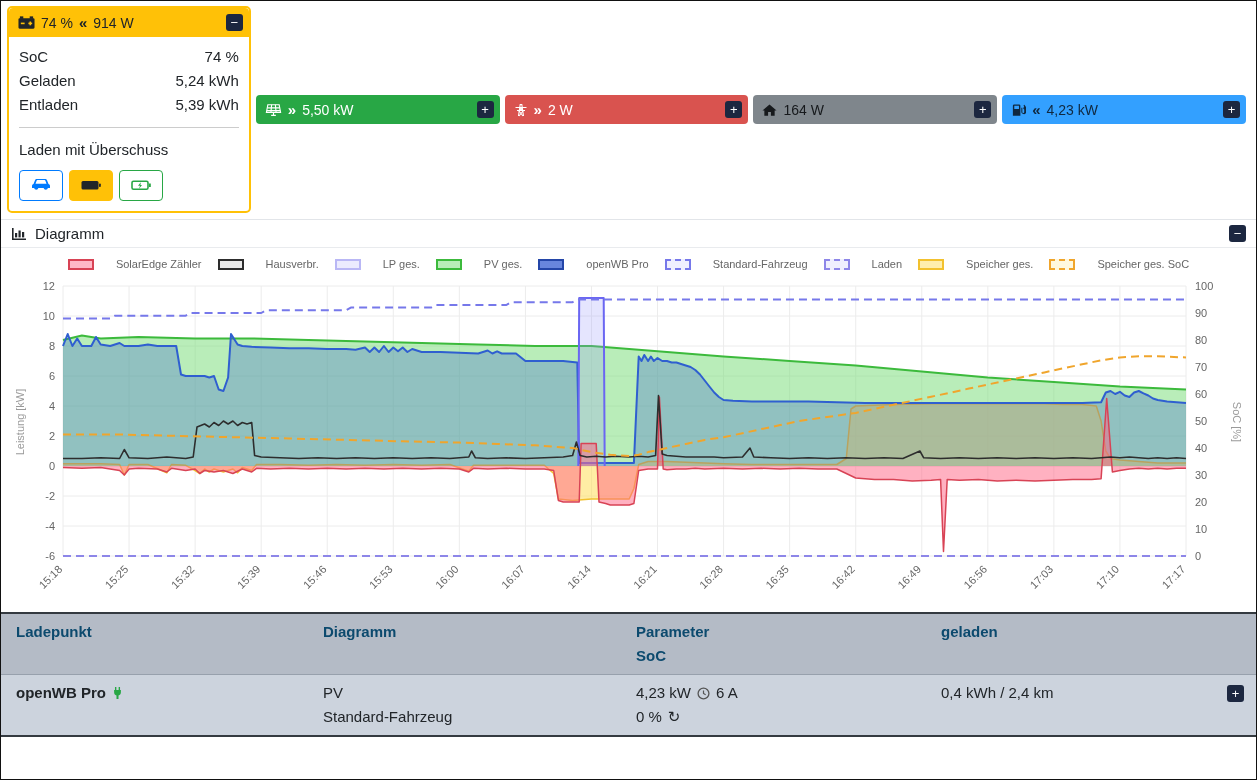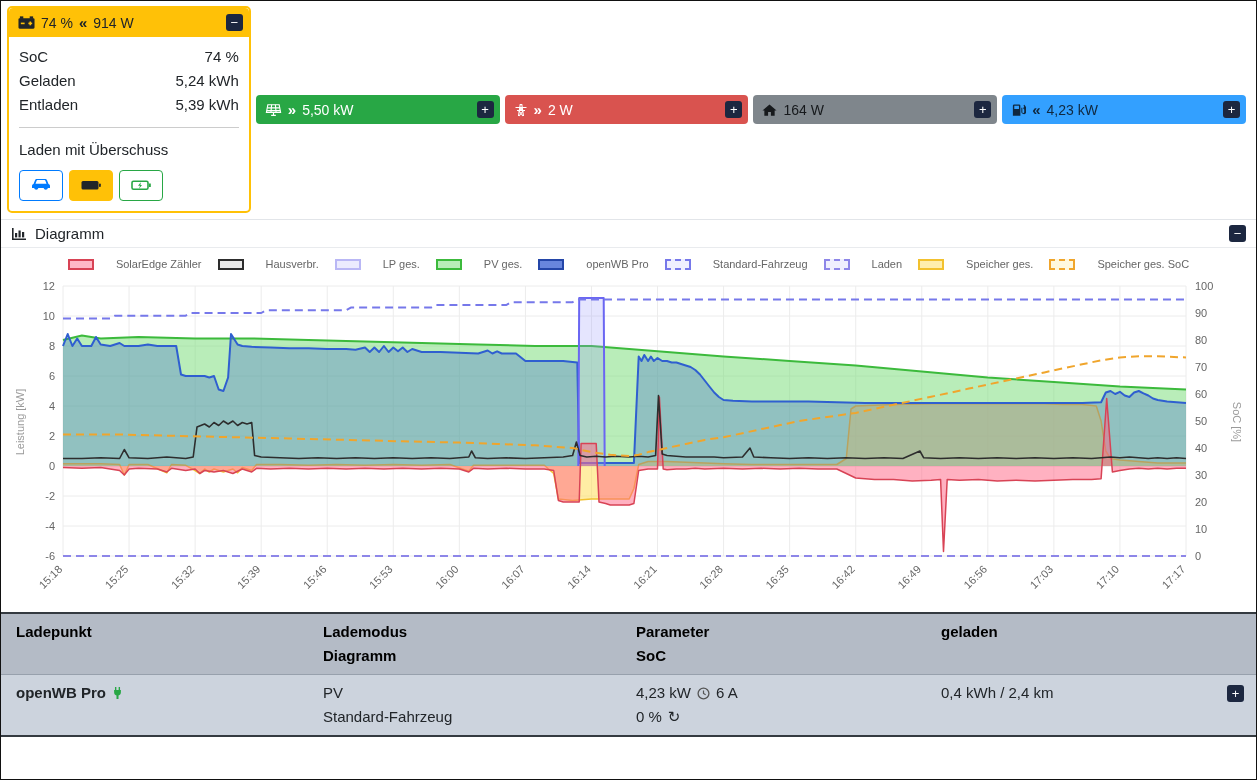--- a/index.html
+++ b/index.html
@@ -38,21 +38,21 @@
   .chart-wrap{position:relative;background:#fff;}
   .legend{display:flex;justify-content:center;gap:16px;padding:10px 0 2px 0;font-size:11px;color:#666;flex-wrap:nowrap;}
   .legend-item{display:flex;align-items:center;gap:22px;cursor:pointer;white-space:nowrap;}
   .legend-box{width:26px;height:11px;box-sizing:border-box;display:inline-block;}
   .axis-l{position:absolute;left:-36px;top:168px;width:110px;text-align:center;transform:rotate(-90deg);font-size:11px;color:#9a9a9a;}
   .axis-r{position:absolute;right:-36px;top:168px;width:110px;text-align:center;transform:rotate(90deg);font-size:11px;color:#9a9a9a;}
 
   
   .tbl{font-size:15px;color:#212529;}
   .tgrid{display:grid;grid-template-columns:307px 313px 305px 1fr;padding:6px 12px 6px 15px;box-sizing:border-box;}
-  .tbl-head{background:#b4bbc6;border-top:2px solid #343a40;color:#000000;font-weight:bold;}
+  .tbl-head{background:#b4bbc6;border-top:2px solid #343a40;color:#0c4a6e;font-weight:bold;}
   .tbl-head .l{line-height:24px;}
   .tbl-row{background:#ccd3dd;border-top:1px solid #97a0ac;border-bottom:2px solid #343a40;position:relative;}
   .tbl-row .l{line-height:24px;display:flex;align-items:center;gap:6px;}
   .cp-name{font-weight:bold;}
   .row-plus{position:absolute;right:12px;top:10px;}
   .inline-ic{display:inline-flex;align-items:center;}
   .refresh{color:#212529;cursor:pointer;font-size:15px;}
 </style>
 </head>
 <body>
@@ -323,21 +323,20 @@
     <div class="axis-r">SoC [%]</div>
   </div>
 
   <div class="tbl">
     <div class="tgrid tbl-head">
       <div>
         <div class="l">Ladepunkt</div>
         <div class="l">&nbsp;</div>
       </div>
       <div>
-        <div class="l">Lademodus</div>
         <div class="l">Diagramm</div>
       </div>
       <div>
         <div class="l">Parameter</div>
         <div class="l">SoC</div>
       </div>
       <div>
         <div class="l">geladen</div>
         <div class="l">&nbsp;</div>
       </div>

